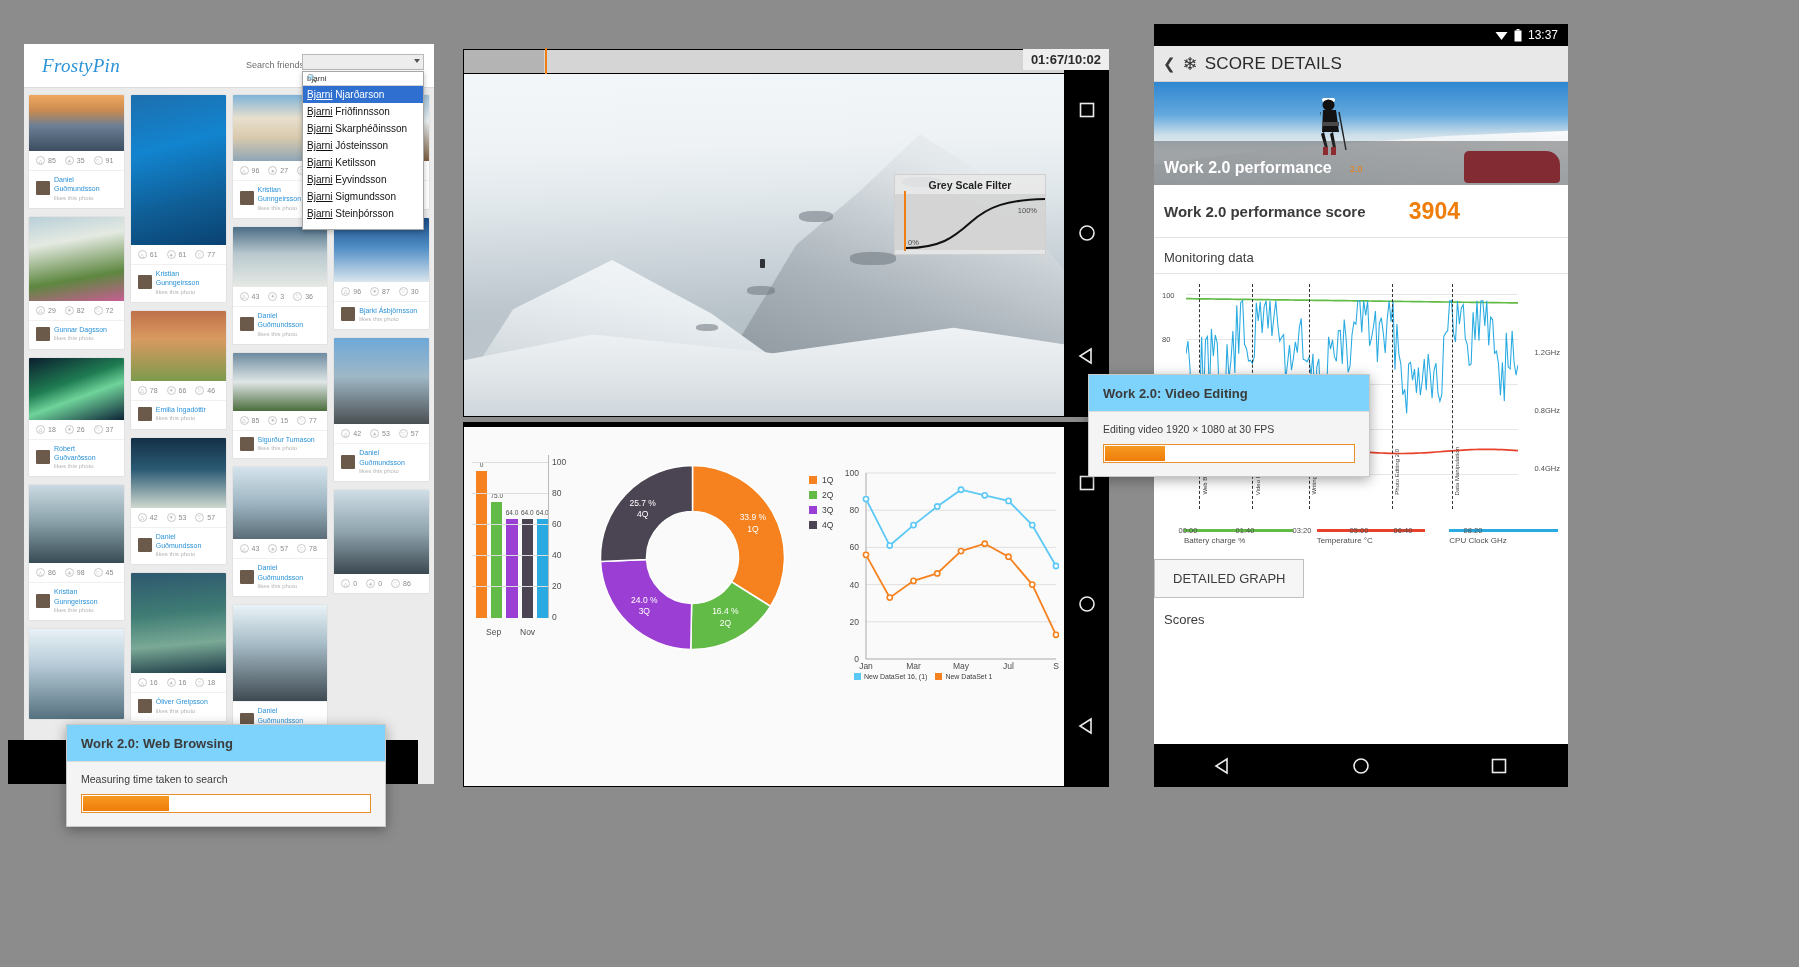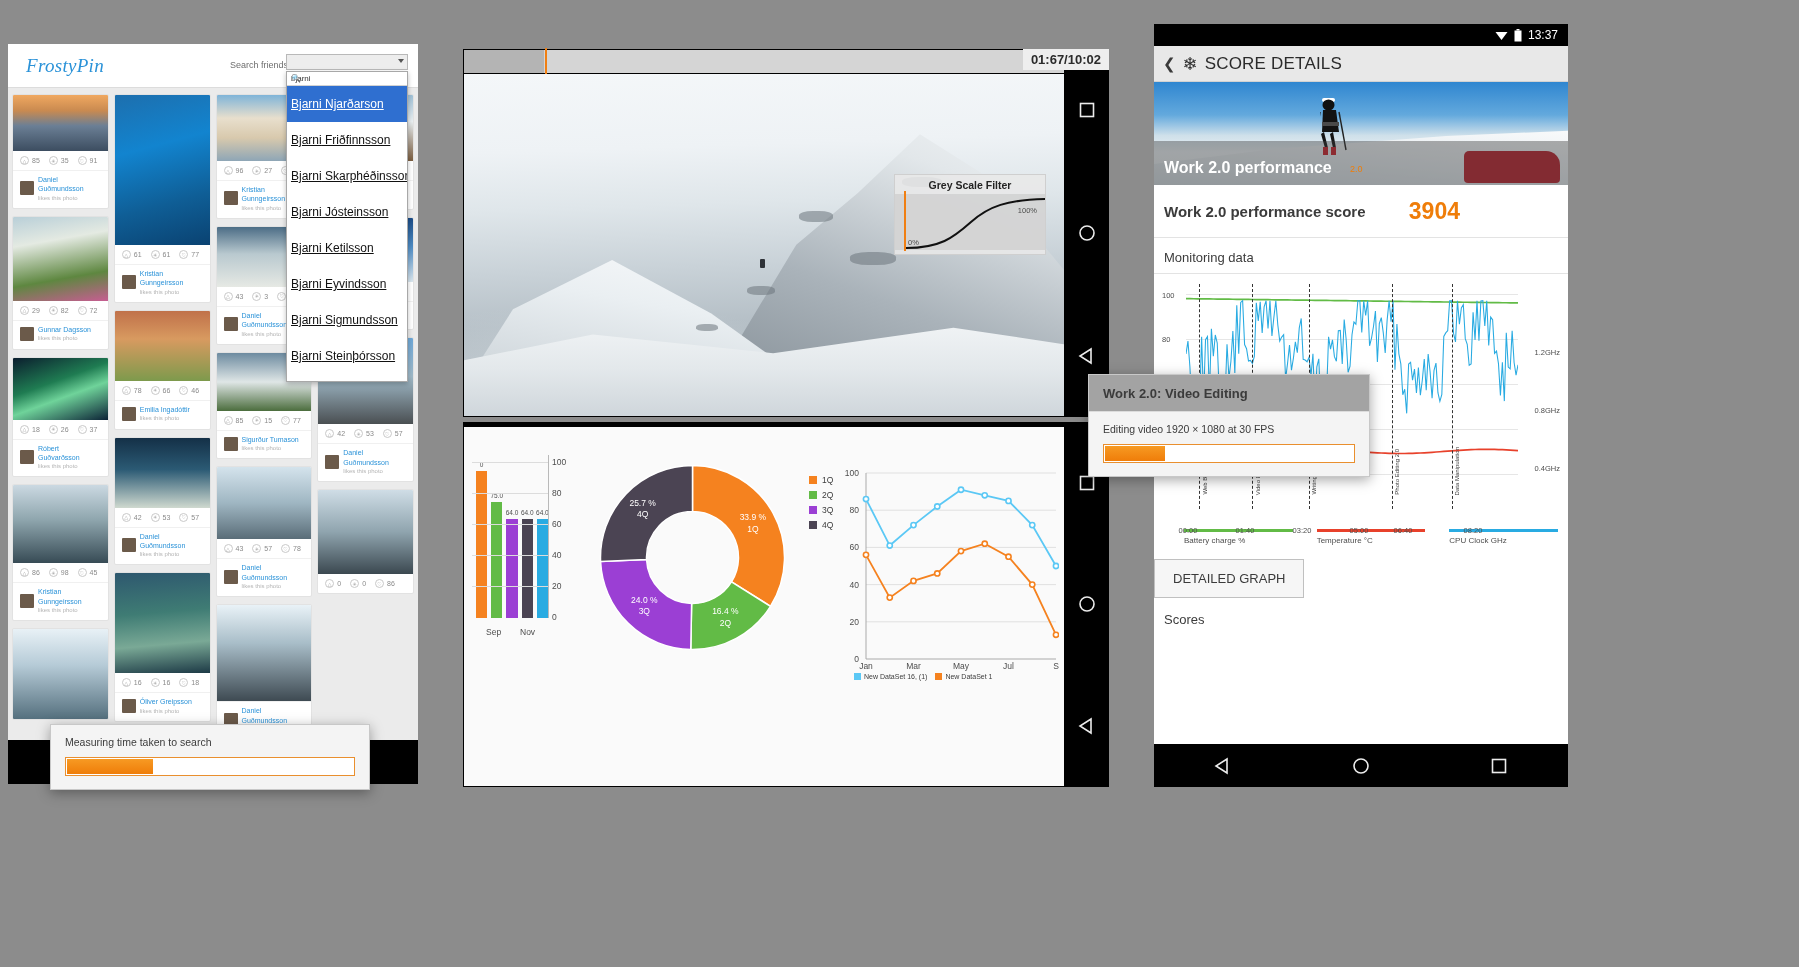--- a/index.html
+++ b/index.html
@@ -5,35 +5,35 @@
   * { box-sizing: border-box; margin: 0; padding: 0; }
   html, body {
     width: 1799px; height: 967px;
     background: #8c8c8c;
     font-family: "Liberation Sans", sans-serif;
     overflow: hidden;
   }
   .stage { position: relative; width: 1799px; height: 967px; }
 
   
-  #panel-web { position: absolute; left: 8px; top: 44px; width: 410px; height: 740px; background:#ebebeb; }
+  #panel-web { position: absolute; left: 24px; top: 44px; width: 410px; height: 740px; background:#ebebeb; }
   .fp-header { height: 44px; background:#ffffff; border-bottom:1px solid #dcdcdc; position:relative; }
   .fp-logo { position:absolute; left:18px; top:11px; font-family:"Liberation Serif", serif;
              font-style:italic; font-size:19px; color:#2a92d8; letter-spacing:.3px; }
   .fp-search-label { position:absolute; right:130px; top:16px; font-size:9px; color:#6e6e6e; }
   .fp-combo { position:absolute; right:10px; top:10px; width:122px; height:16px;
               background:#ededed; border:1px solid #b9b9b9; }
   .fp-combo .arrow { position:absolute; right:3px; top:4px; width:0;height:0;
               border-left:3px solid transparent;border-right:3px solid transparent;border-top:4px solid #555; }
   .fp-dropdown { position:absolute; right:10px; top:27px; width:122px; background:#fff;
                  border:1px solid #a8a8a8; box-shadow:0 2px 5px rgba(0,0,0,.25); z-index:40; }
   .fp-dd-input { height:14px; border-bottom:1px solid #d2d2d2; position:relative; }
   .fp-dd-input span { position:absolute; left:4px; top:2px; font-size:8px; color:#333; }
   .fp-dd-input .mag { position:absolute; right:4px; top:2px; font-size:8px; color:#4b4b4b; }
-  .fp-dd-item { font-size:12px; padding:11px 4px; color:#111; white-space:nowrap; overflow:hidden;text-decoration:underline; }
+  .fp-dd-item { font-size:10px; padding:3px 4px; color:#111; white-space:nowrap; overflow:hidden; }
   .fp-dd-item .m { text-decoration:underline; }
   .fp-dd-item.sel { background:#2f6fd0; color:#fff; }
   .fp-dd-fade { height:7px; background:linear-gradient(#fff,#fff); opacity:.55; }
 
   .fp-grid { position:absolute; left:0; top:44px; right:0; bottom:0; overflow:hidden; padding:6px 4px; }
   .fp-cols { display:flex; gap:5px; }
   .fp-col { flex:1; display:flex; flex-direction:column; gap:7px; }
   .fp-card { background:#fff; border:1px solid #e2e2e2; border-radius:2px; overflow:hidden; }
   .fp-img { width:100%; display:block; }
   .fp-stats { display:flex; gap:9px; padding:5px 7px; align-items:center; }
@@ -62,21 +62,21 @@
   .ph13{ height:90px; background:linear-gradient(180deg,#e8f1f6 0%,#b6cbd7 40%,#55707e 100%); }
   .ph14{ height:100px; background:linear-gradient(175deg,#2e586f 0%,#3f7c74 40%,#7aa996 70%,#1d3a46 100%); }
   .ph15{ height:64px; background:linear-gradient(180deg,#1a4b86 0%,#4e8cc4 45%,#d9e6ee 100%); }
   .ph16{ height:86px; background:linear-gradient(180deg,#6ea8d8 0%,#9fb8c6 45%,#4a4f52 100%); }
   .ph17{ height:96px; background:linear-gradient(180deg,#e9f2f7 0%,#a8bdc8 40%,#3e4a52 100%); }
   .ph18{ height:84px; background:linear-gradient(180deg,#cfdde6 0%,#8fa4ae 50%,#3b4850 100%); }
 
   
   .bench { background:#f4f4f4; border:1px solid #c8c8c8; box-shadow:0 3px 12px rgba(0,0,0,.35); }
   .bench-title { font-size:13px; font-weight:bold; color:#3b3b3b; padding:11px 14px 10px;
-                 border-bottom:1px solid #dcdcdc; background:#a3a3a3; }
+                 border-bottom:1px solid #dcdcdc; background:#7dd3fc; }
   .bench-body { padding:11px 14px 13px; }
   .bench-sub { font-size:10.5px; color:#3b3b3b; margin-bottom:9px; }
   .bench-bar { height:19px; border:1px solid #e98f2e; background:#fff; padding:1px; }
   .bench-fill { height:100%; background:linear-gradient(180deg,#f79a23,#ef7d09); }
 
   
   #panel-vid { position:absolute; left:463px; top:49px; width:646px; height:368px; background:#000; }
   .vid-strip { position:absolute; left:1px; top:1px; right:1px; height:23px; background:#d5d5d5; }
   .vid-strip .seg { position:absolute; left:0; top:0; width:80px; height:100%; background:#b4b4b4; }
   .vid-strip .ph-line { position:absolute; left:81px; top:-2px; width:2px; height:27px; background:#f07f13; }
@@ -620,20 +620,21 @@
                   <span class="ic">♡</span>
                   <span>86</span>
                 </div>
               </div>
             </div>
           </div>
         </div>
   </div>
 
   <div class="bench" id="dlg-web" style="position:absolute;left:42px;top:680px;width:320px;z-index:30">
+    <div class="bench-title">Work 2.0: Web Browsing</div>
     <div class="bench-body">
       <div class="bench-sub">Measuring time taken to search</div>
       <div class="bench-bar">
         <div class="bench-fill" id="web-fill" style="width: 30%;"></div>
       </div>
     </div>
   </div>
 </div>
 
 <div class="navbar-h" style="left:8px;top:740px;width:410px;height:44px">

